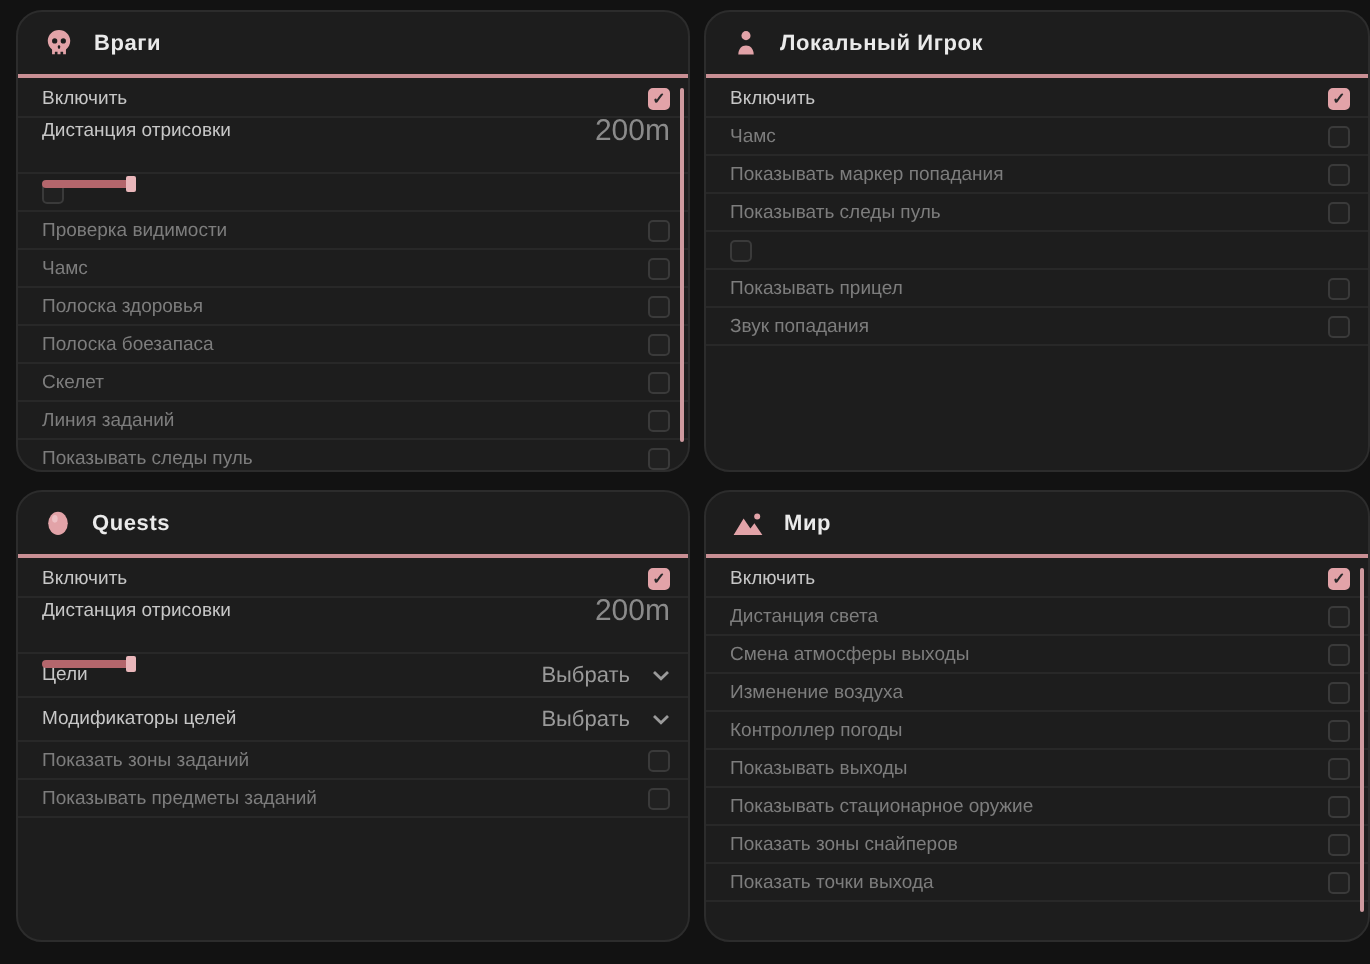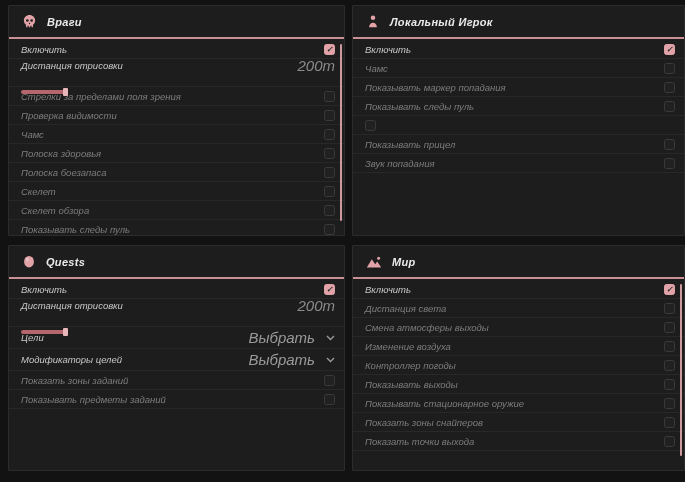--- a/index.html
+++ b/index.html
@@ -14,24 +14,23 @@
     position:absolute; inset:0;
     padding:5px 0 0 8px;
     display:grid;
     grid-template-columns:337px 333px;
     grid-template-rows:231px 226px;
     gap:9px 7px;
   }
   .panel {
     background:#1d1d1d;
     border:1px solid #2c2c2c;
-    border-radius:1px;
+    border-radius:13px;
     overflow:hidden;
     position:relative;
-    font-style:italic;
   }
   .phead {
     height:33px;
     display:flex; align-items:center; gap:10px;
     padding:0 13px;
     border-bottom:2px solid #c98f94;
   }
   .picon { display:flex; align-items:center; }
   .ptitle {
     font-size:11px; font-weight:bold; color:#eaeaea; letter-spacing:.3px;
@@ -53,21 +52,21 @@
   }
   .cb.checked { background:#e2a3a8; border-color:#e2a3a8; color:#2a2a2a; font-weight:bold; }
   .row-slider { height:28px; flex-direction:column; align-items:stretch; justify-content:center; gap:16px; padding-top:2px; }
   .rtop { display:flex; justify-content:space-between; align-items:center; }
   .val { font-size:15px; color:#8a8a8a; }
   .track { position:relative; height:4px; width:100%; background:#242424; border-radius:2px; }
   .fill { position:absolute; left:0; top:0; height:4px; background:#b4666c; border-radius:2px; }
   .thumb { position:absolute; top:-2px; width:5px; height:8px; background:#e9b6ba; border-radius:1px; }
   .row-dropdown { height:22px; }
   .dd { display:flex; align-items:center; gap:11px; color:#9a9a9a; cursor:pointer; }
-  .ddt { font-size:15px; color:#9a9a9a; }
+  .ddt { font-size:11px; color:#9a9a9a; }
   .chev { color:#9a9a9a; }
   .scrollbar {
     position:absolute; right:2px; top:38px;
     width:2px; height:calc(100% - 52px);
     background:#cf9a9f; border-radius:1px;
   }
 </style>
 </head>
 <body>
 
@@ -94,21 +93,20 @@
           <div class="rtop">
             <span class="lbl">Дистанция отрисовки</span>
             <span class="val">200m</span>
           </div>
           <div class="track">
             <div class="fill" style="width: 44px;"></div>
             <div class="thumb" style="left: 42px;"></div>
           </div>
         </div>
         <div class="row row-toggle">
-          <span class="lbl">Стрелки за пределами поля зрения</span>
           <span class="cb"></span>
         </div>
         <div class="row row-toggle">
           <span class="lbl">Проверка видимости</span>
           <span class="cb"></span>
         </div>
         <div class="row row-toggle">
           <span class="lbl">Чамс</span>
           <span class="cb"></span>
         </div>
@@ -118,21 +116,21 @@
         </div>
         <div class="row row-toggle">
           <span class="lbl">Полоска боезапаса</span>
           <span class="cb"></span>
         </div>
         <div class="row row-toggle">
           <span class="lbl">Скелет</span>
           <span class="cb"></span>
         </div>
         <div class="row row-toggle">
-          <span class="lbl">Скелет обзора</span>
+          <span class="lbl">Линия заданий</span>
           <span class="cb"></span>
         </div>
         <div class="row row-toggle">
           <span class="lbl">Показывать следы пуль</span>
           <span class="cb"></span>
         </div>
       </div>
     <div class="scrollbar"></div>
   </div>
 

